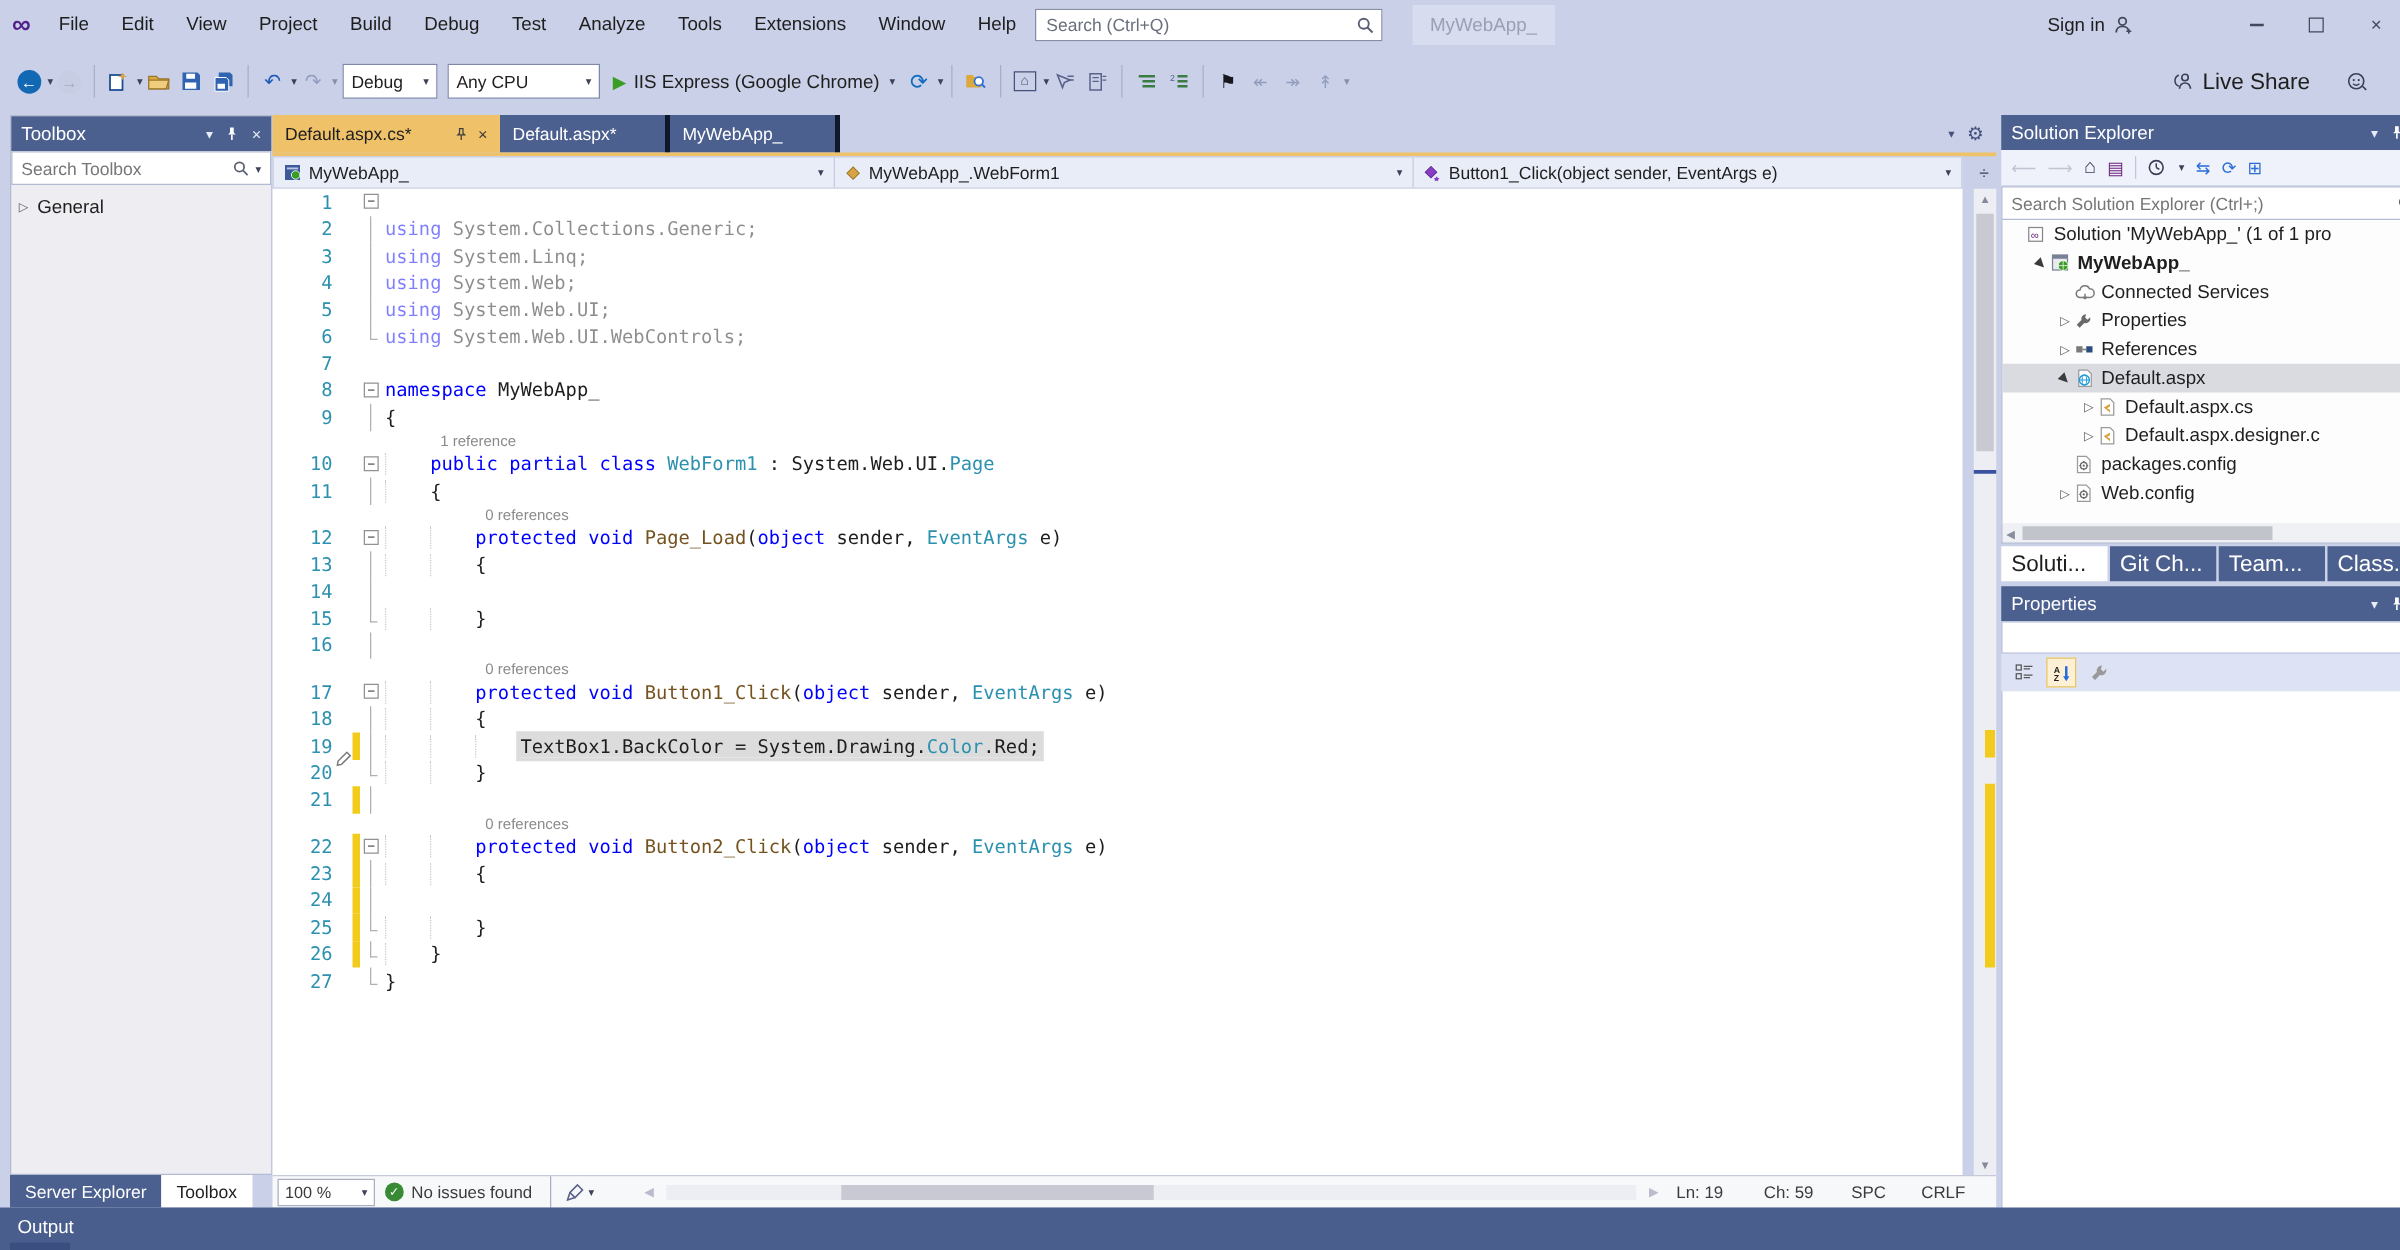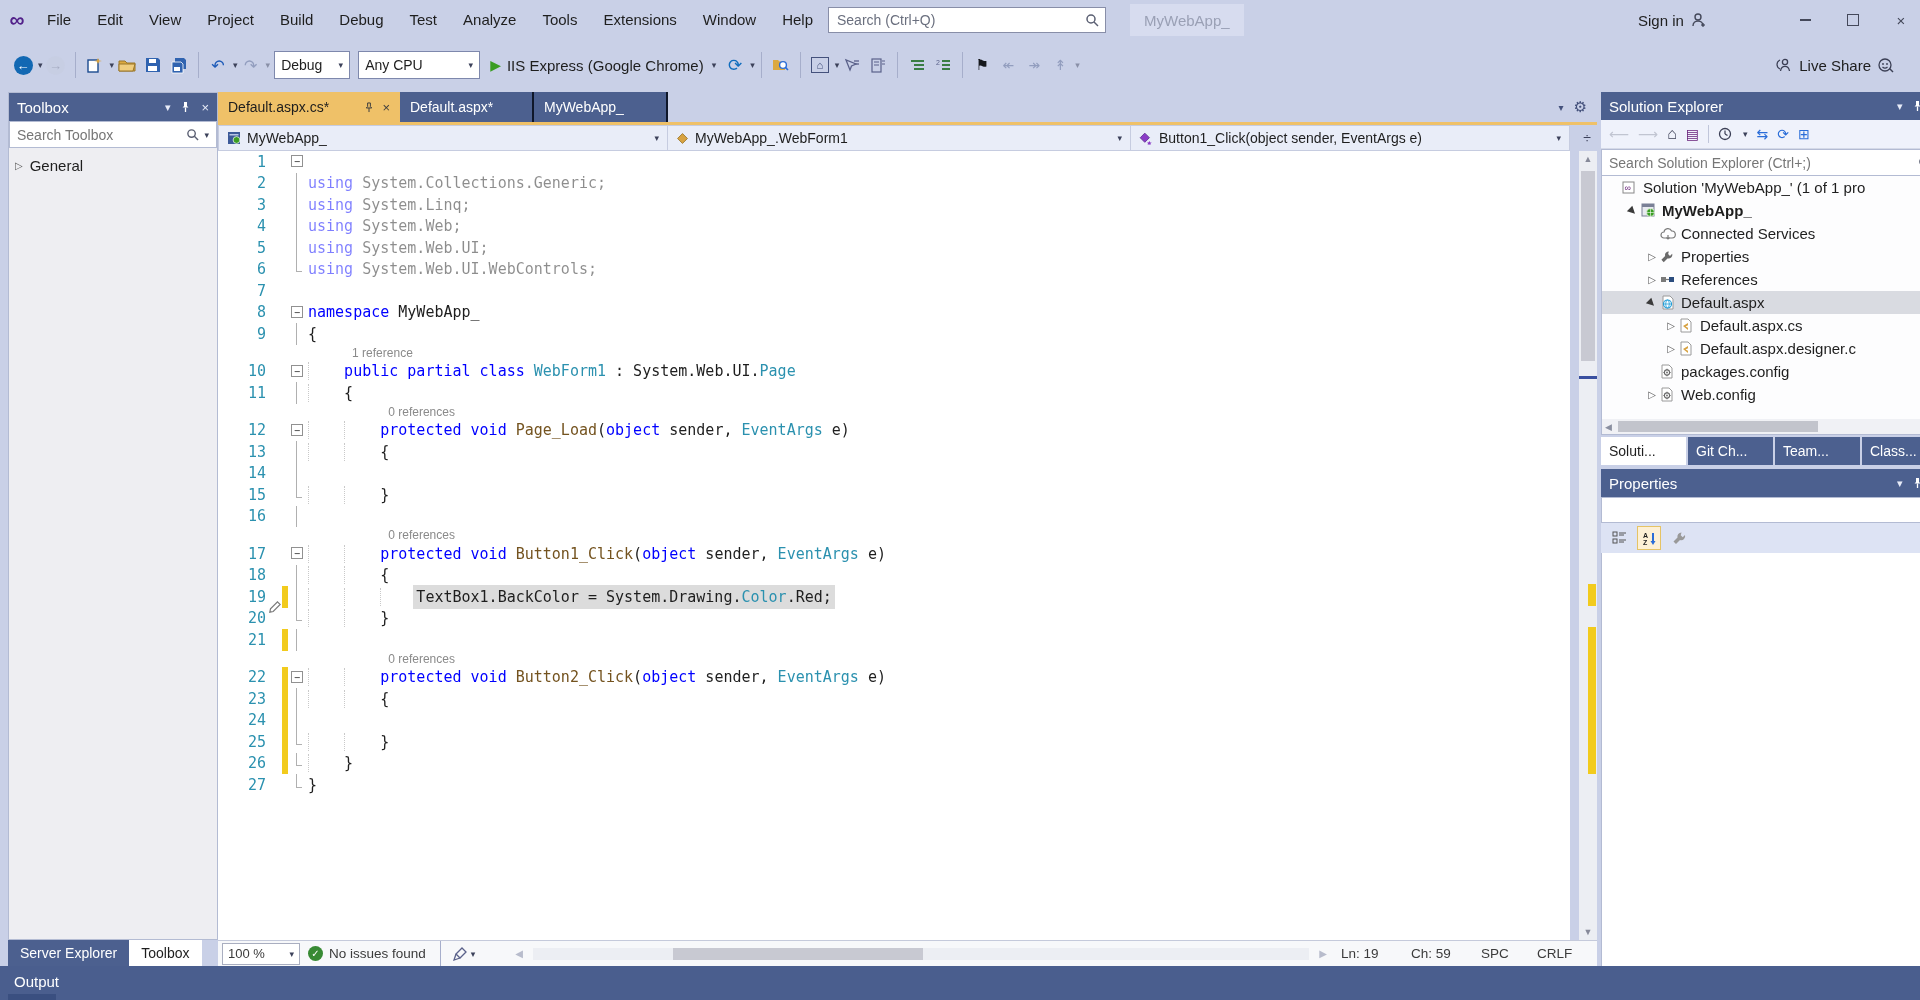--- a/index.html
+++ b/index.html
@@ -24,42 +24,42 @@
   
   #toolbar{position:absolute;left:0;top:40px;width:1920px;height:50px;display:flex;align-items:center;padding-left:10px;box-sizing:border-box;}
   .tbtn{display:flex;align-items:center;justify-content:center;height:30px;min-width:24px;margin:0 1px;font-size:16px;}
   .tsep{width:1px;height:26px;background:#a6aecb;margin:0 6px;}
   .caret{font-size:9px;color:#3c415a;margin-left:2px;}
   .circle{width:19px;height:19px;border-radius:50%;display:flex;align-items:center;justify-content:center;font-size:13px;}
   .combo{height:26px;background:#fff;border:1px solid #7e88ac;display:flex;align-items:center;font-size:14px;
          padding:0 6px;margin:0 4px;justify-content:space-between;}
   .runbtn{display:flex;align-items:center;gap:6px;font-size:15px;margin:0 6px;color:#1e1e1e;}
   .play{color:#3a9d23;font-size:14px;}
-  .tb-right{position:absolute;right:26px;top:40px;height:50px;display:flex;align-items:center;gap:6px;font-size:15px;}
+  .tb-right{position:absolute;right:26px;top:40px;height:50px;display:flex;align-items:center;gap:29px;font-size:18px;}
   .gicon{color:#5a618a;}
   .dis{opacity:.45;}
   
   .panel-header{height:28px;background:#4c608f;color:#fff;display:flex;align-items:center;font-size:15px;padding:0 8px;}
   .ph-icons{margin-left:auto;display:flex;align-items:center;gap:10px;font-size:11px;color:#e8ecf8;}
   .searchrow{height:25px;background:#fff;border:1px solid #b3bbd3;display:flex;align-items:center;
              font-size:14px;color:#767676;padding:0 7px;}
   .searchrow .mag{margin-left:auto;}
   
   #toolbox{position:absolute;left:8px;top:92px;width:210px;height:848px;background:#eeeef2;border:1px solid #b3bbd3;box-sizing:border-box;}
   .tb-item{font-size:15px;padding:9px 6px;display:flex;gap:7px;align-items:center;color:#1e1e1e;}
   #bl-tabs{position:absolute;left:8px;top:940px;height:26px;display:flex;}
   .bl-tab{font-size:14px;padding:0 12px;display:flex;align-items:center;}
   .bl-tab.inact{background:#4c608f;color:#fff;}
   .bl-tab.act{background:#fff;color:#1e1e1e;}
   
   #editor{position:absolute;left:218px;top:92px;width:1379px;height:874px;}
   .tabrow{position:absolute;left:0;top:0;width:100%;height:30px;display:flex;}
   .dtab{height:30px;display:flex;align-items:center;font-size:14px;padding:0 10px;gap:8px;}
   .dtab.active{background:#efc168;color:#1e1e1e;}
-  .dtab.inactive{background:#4c608f;color:#fff;border-right:2px solid #0f172a;}
+  .dtab.inactive{background:#4c608f;color:#fff;border-right:4px solid #0f172a;}
   .tab-underline{position:absolute;left:0;top:30px;width:100%;height:3px;background:#efc168;}
   .tabrow-icons{position:absolute;right:10px;top:0;height:30px;display:flex;align-items:center;gap:10px;color:#44517c;}
   .navbar{position:absolute;left:0;top:33px;width:1352px;height:26px;background:#e9edf8;border:1px solid #c6cce0;
           box-sizing:border-box;display:flex;font-size:14px;}
   .nav-sec{display:flex;align-items:center;gap:6px;padding:0 8px;border-right:1px solid #c6cce0;box-sizing:border-box;}
   .nav-sec .caret{margin-left:auto;}
   .split-ico{position:absolute;right:6px;top:33px;height:26px;display:flex;align-items:center;color:#3c415a;font-size:14px;}
   
   #code{position:absolute;left:0;top:59px;width:1352px;height:789px;background:#fff;overflow:hidden;
         font-family:"DejaVu Sans Mono","Liberation Mono",monospace;font-size:15px;}
@@ -105,21 +105,21 @@
   .trow.sel{background:#d9dbe1;}
   .texp{width:16px;flex:none;text-align:center;font-size:10px;color:#5c5c5c;}
   .texp .open{display:inline-block;transform:rotate(45deg);color:#3b3b3b;}
   .ticon{width:18px;flex:none;text-align:center;}
   .tlabel{margin-left:3px;}
   .vscroll-mini{position:absolute;right:0;top:0;width:15px;height:100%;background:#f0f1f5;}
   .hscroll-mini{height:15px;background:#f0f1f5;position:relative;border:1px solid #b3bbd3;border-top:none;}
   .hs-thumb2{position:absolute;left:16px;top:2px;height:11px;width:200px;background:#c2c4cc;}
   .mini-ar{color:#8a8fa0;font-size:9px;position:absolute;}
   .setabs{height:28px;display:flex;margin-top:2px;}
-  .setab{flex:1;display:flex;align-items:center;justify-content:flex-start;padding:0 8px;font-size:14px;margin-right:2px;}
+  .setab{flex:1;display:flex;align-items:center;justify-content:flex-start;padding:0 8px;font-size:18px;margin-right:2px;}
   .setab.act{background:#fff;color:#1e1e1e;}
   .setab.inact{background:#4c608f;color:#fff;}
   .props-combo{height:24px;background:#fff;border:1px solid #b3bbd3;display:flex;align-items:center;justify-content:flex-end;padding:0 6px;color:#555;}
   .props-toolbar{height:30px;background:#dde3f4;display:flex;align-items:center;gap:6px;padding:0 6px;}
   .pt-btn{width:24px;height:24px;display:flex;align-items:center;justify-content:center;font-size:12px;color:#555;}
   .pt-btn.sel{background:#fdf0d5;border:1px solid #e5c365;box-sizing:border-box;}
   .props-body{background:#fff;border:1px solid #b3bbd3;border-top:none;}
   
   #outputbar{position:absolute;left:0;top:966px;width:1920px;height:34px;background:#4a5e8e;color:#fff;font-size:15px;}
   #outputbar .lbl{position:absolute;left:14px;top:7px;}

